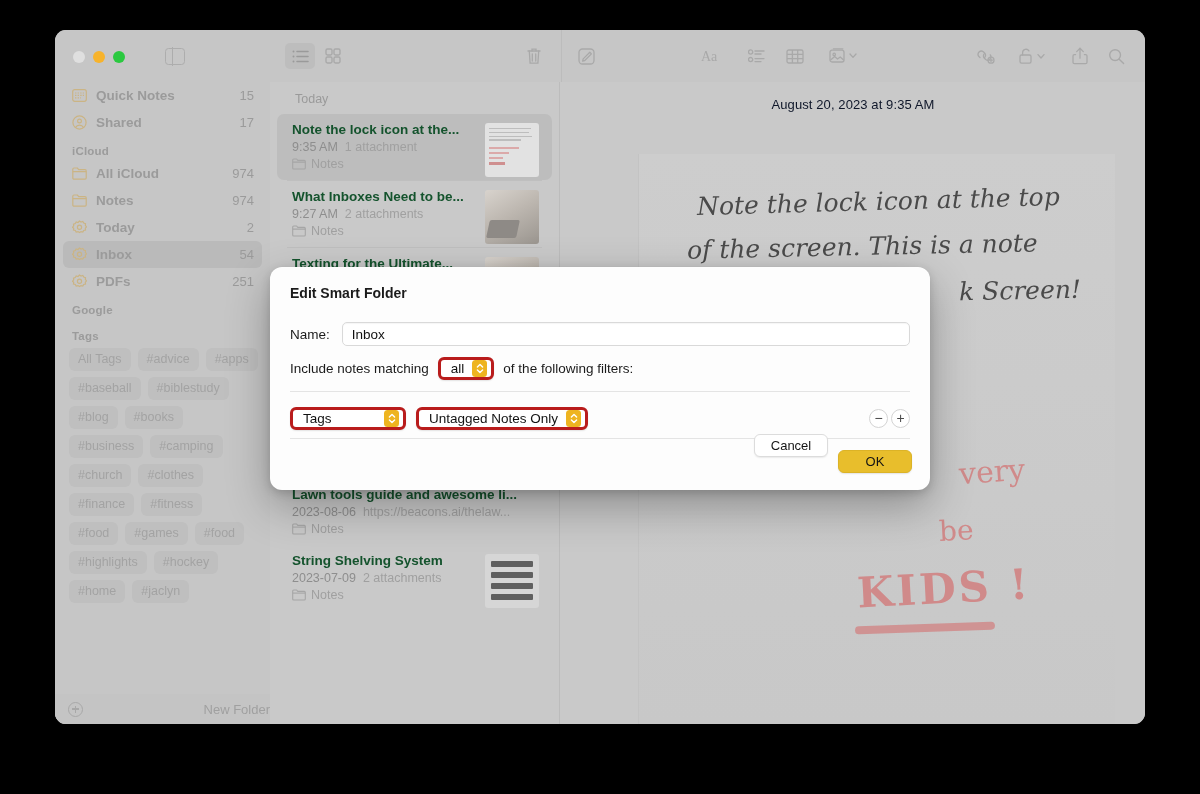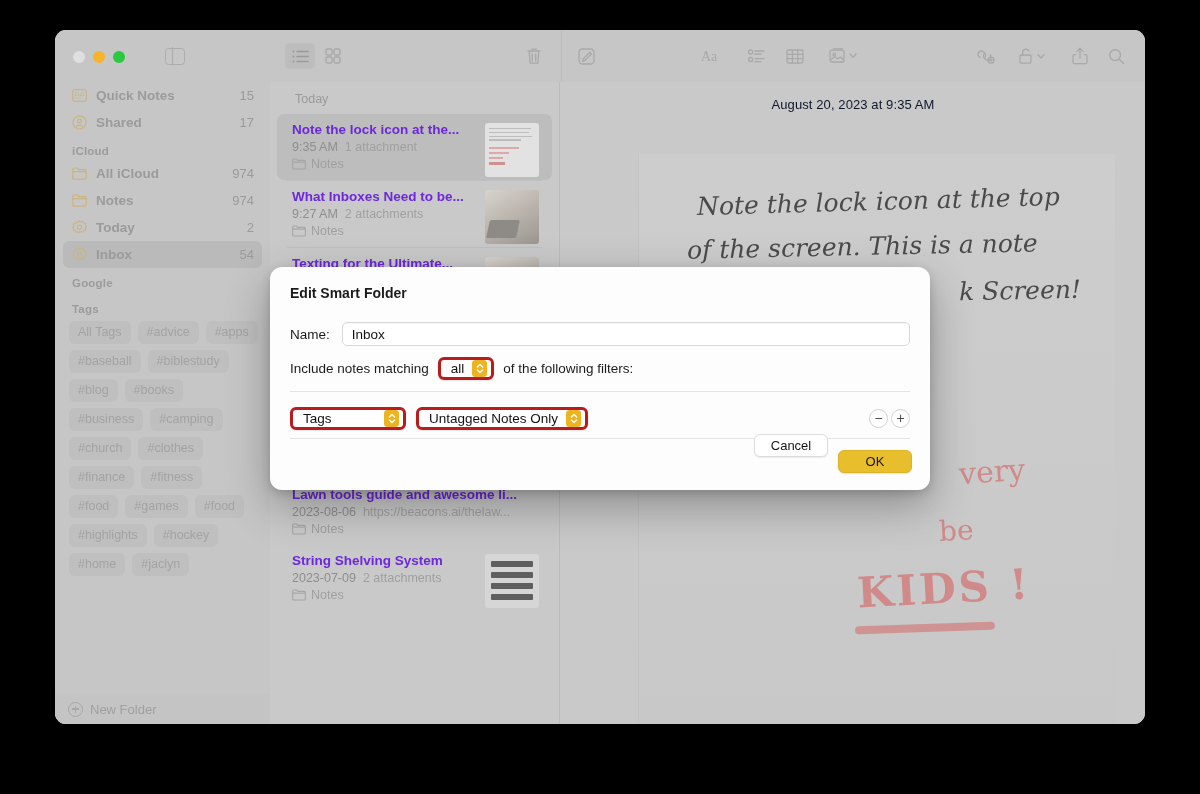--- a/index.html
+++ b/index.html
@@ -80,21 +80,21 @@
   .tag-wrap { display: flex; flex-wrap: wrap; gap: 6px 7px; padding: 3px 12px 0 14px; }
   .tag {
     background: #bfbfbf; color: #a3a3a3;
     border-radius: 6px; font-size: 12.5px;
     padding: 4px 9px 5px; white-space: nowrap;
   }
   .new-folder {
     position: absolute; left: 0; right: 0; bottom: 0; height: 30px;
     background: #c4c4c4;
     display: flex; align-items: center; padding-left: 13px;
-    font-size: 13px; color: #a0a0a0;
+    font-size: 13px; color: #a0a0a0; justify-content: space-between;
   }
   .nf-plus {
     width: 15px; height: 15px; border: 1.4px solid #a8a8a8; border-radius: 50%;
     margin-right: 7px; position: relative;
   }
   .nf-plus:before, .nf-plus:after {
     content: ""; position: absolute; background: #a8a8a8;
   }
   .nf-plus:before { left: 3px; right: 3px; top: 5.8px; height: 1.4px; }
   .nf-plus:after  { top: 3px; bottom: 3px; left: 5.8px; width: 1.4px; }
@@ -109,21 +109,21 @@
   .nl-section {
     font-size: 12.5px; color: #9a9a9a; font-weight: 500;
     padding: 10px 0 8px 25px;
   }
   .nl-item {
     position: relative; margin: 0 7px; padding: 8px 10px 9px 15px;
     border-radius: 7px; min-height: 60px;
   }
   .nl-item.selected { background: #bdbdbd; }
   .nl-title {
-    font-size: 13.5px; font-weight: bold; color: #6d28d9;
+    font-size: 13.5px; font-weight: bold; color: #14532d;
     white-space: nowrap; overflow: hidden; text-overflow: ellipsis;
     padding-right: 62px;
   }
   .nl-meta {
     font-size: 12.5px; color: #a0a0a0; margin-top: 3px;
     white-space: nowrap; overflow: hidden;
     padding-right: 62px;
   }
   .nl-meta .t { color: #8e8e8e; }
   .nl-folder {
@@ -431,20 +431,30 @@
         <span class="sb-ico">
           <svg width="15" height="15" viewBox="0 0 15 15" fill="none" stroke="#cbb484" stroke-width="1.2">
             <path d="M7.5 1l1.5 1 1.8-.5.9 1.6 1.8.5-.2 1.8 1.2 1.4-1.2 1.4.2 1.8-1.8.5-.9 1.6-1.8-.5-1.5 1-1.5-1-1.8.5-.9-1.6-1.8-.5.2-1.8L.5 7.3 1.7 5.9 1.5 4.1l1.8-.5.9-1.6L6 2.5z"></path>
             <circle cx="7.5" cy="7.3" r="2.1"></circle>
           </svg>
         </span>
         <span class="sb-label">Inbox</span>
         <span class="sb-count">54</span>
       </div>
 
+      <div class="sb-row">
+        <span class="sb-ico">
+          <svg width="15" height="15" viewBox="0 0 15 15" fill="none" stroke="#cbb484" stroke-width="1.2">
+            <path d="M7.5 1l1.5 1 1.8-.5.9 1.6 1.8.5-.2 1.8 1.2 1.4-1.2 1.4.2 1.8-1.8.5-.9 1.6-1.8-.5-1.5 1-1.5-1-1.8.5-.9-1.6-1.8-.5.2-1.8L.5 7.3 1.7 5.9 1.5 4.1l1.8-.5.9-1.6L6 2.5z"></path>
+            <circle cx="7.5" cy="7.3" r="2.1"></circle>
+          </svg>
+        </span>
+        <span class="sb-label">PDFs</span>
+        <span class="sb-count">251</span>
+      </div>
 
       <div class="sb-header">Google</div>
       <div class="sb-header" style="margin-top:14px;">Tags</div>
 
       <div class="tag-wrap">
         <span class="tag">All Tags</span>
         <span class="tag">#advice</span>
         <span class="tag">#apps</span>
         <span class="tag">#baseball</span>
         <span class="tag">#biblestudy</span>

